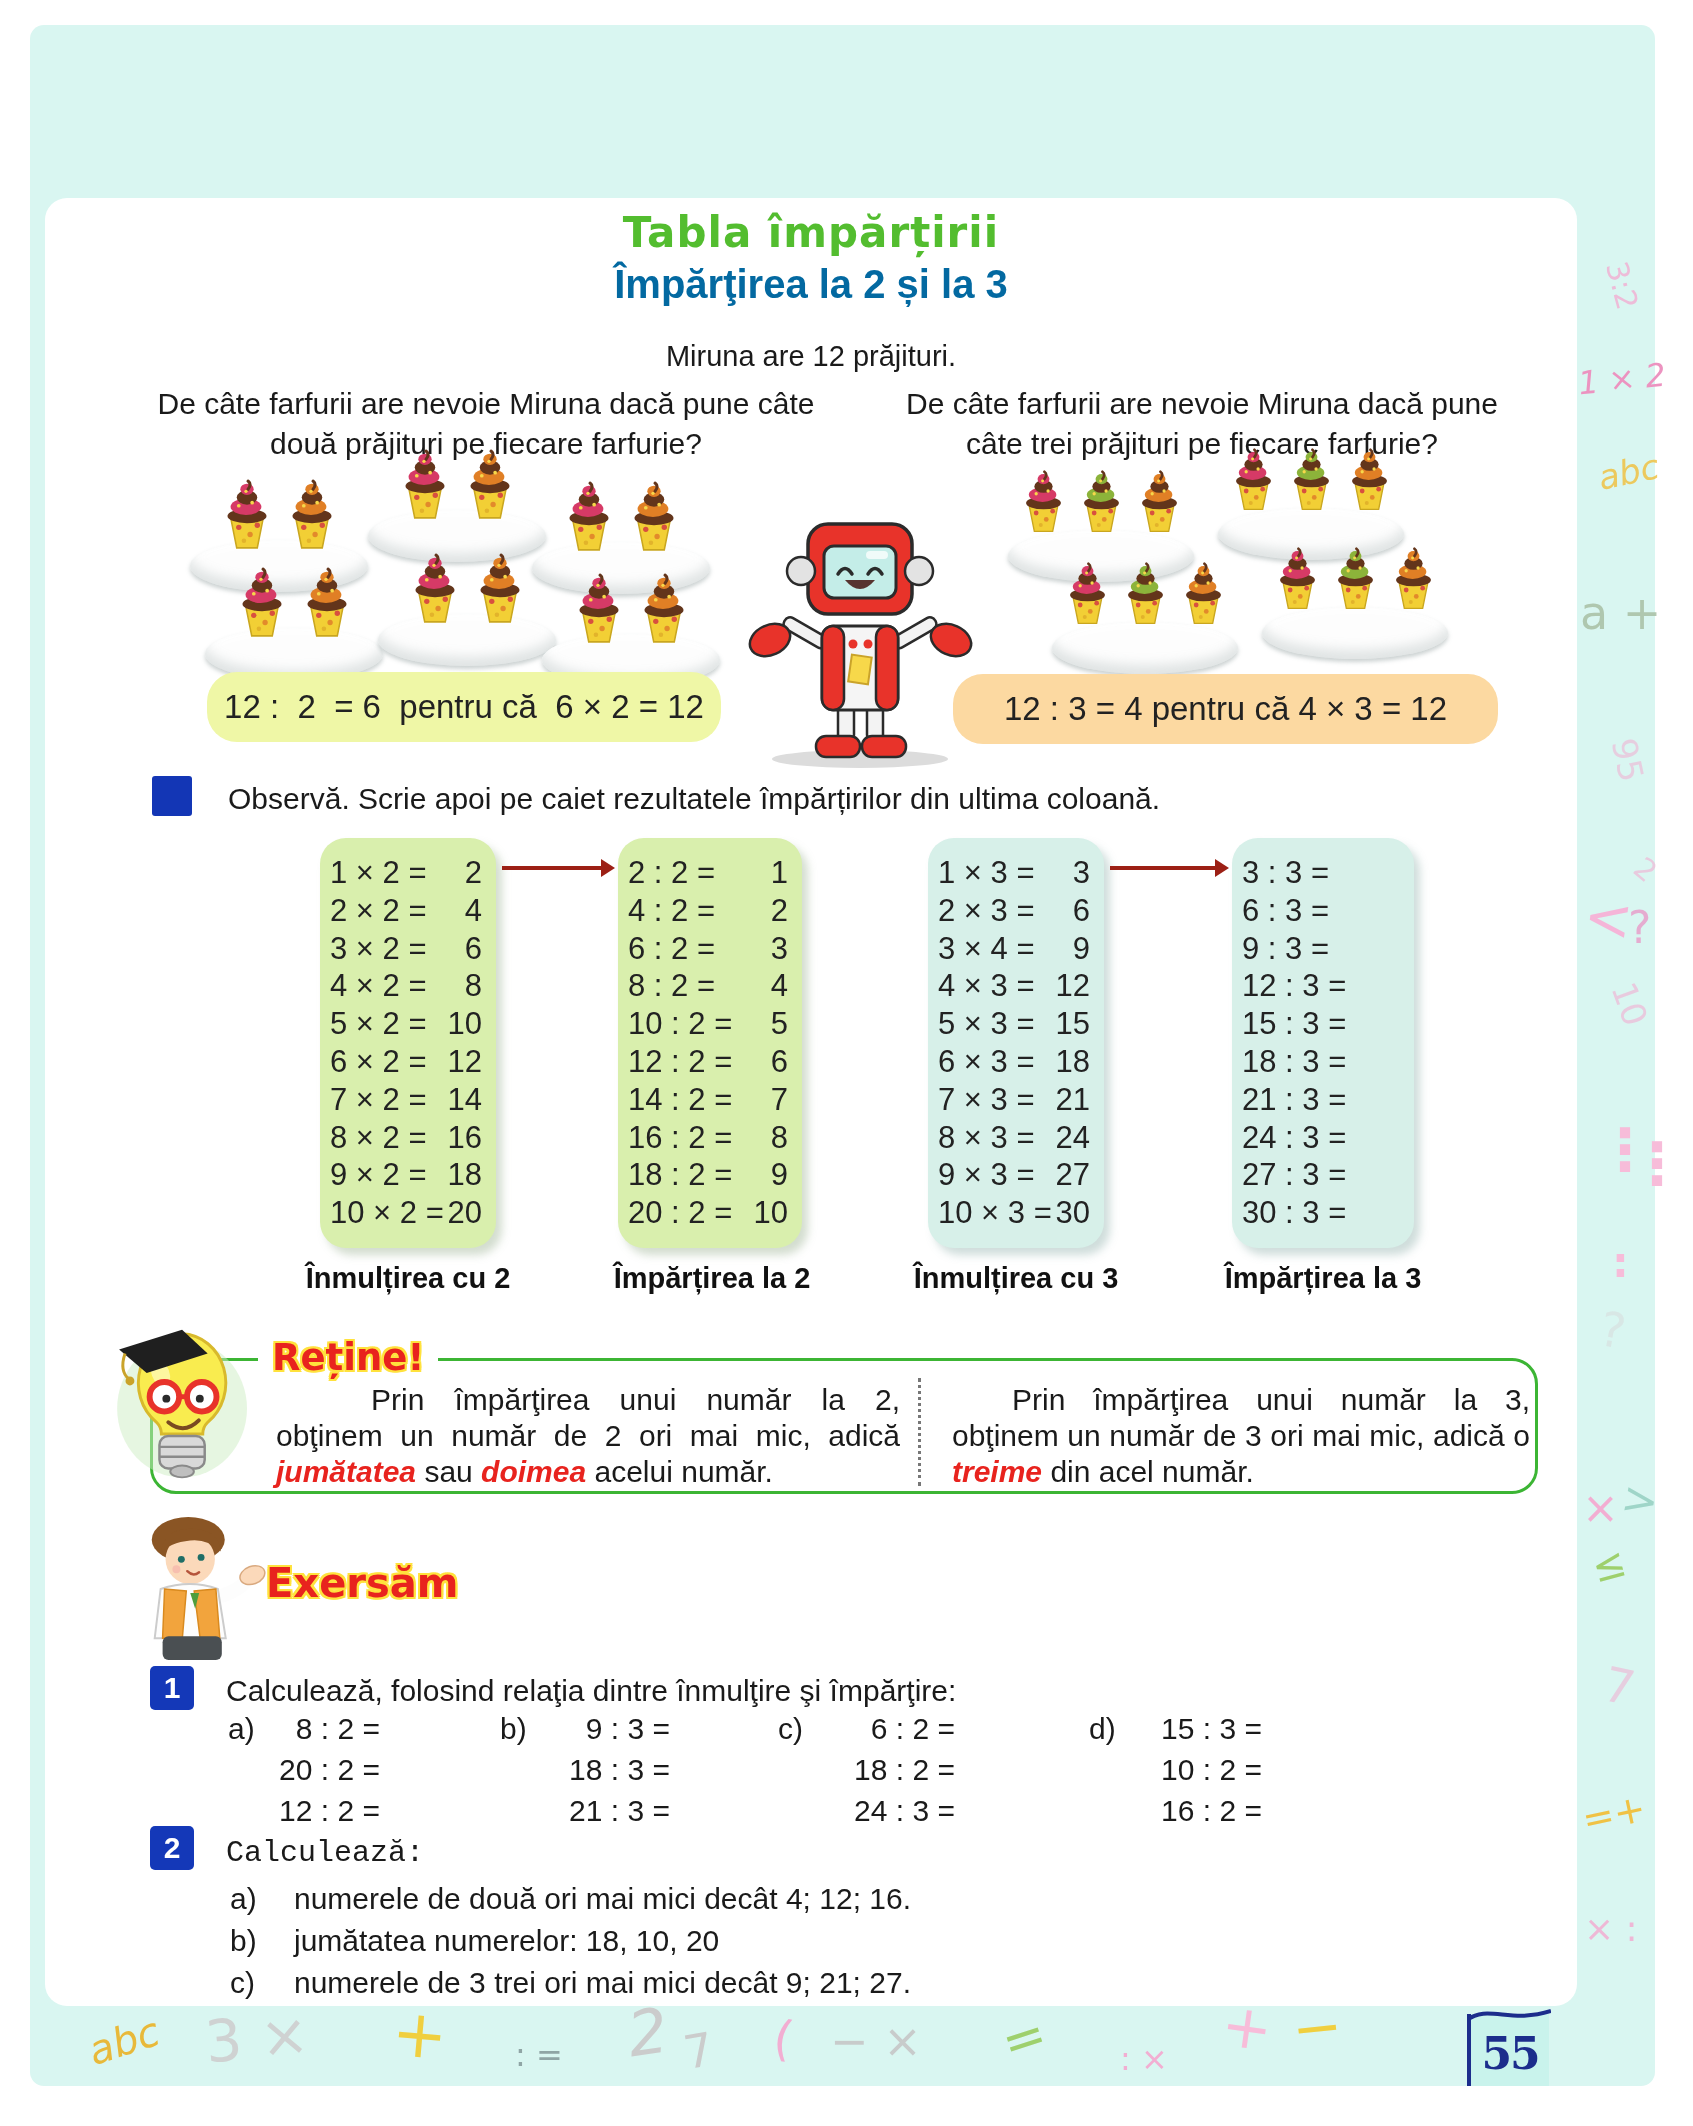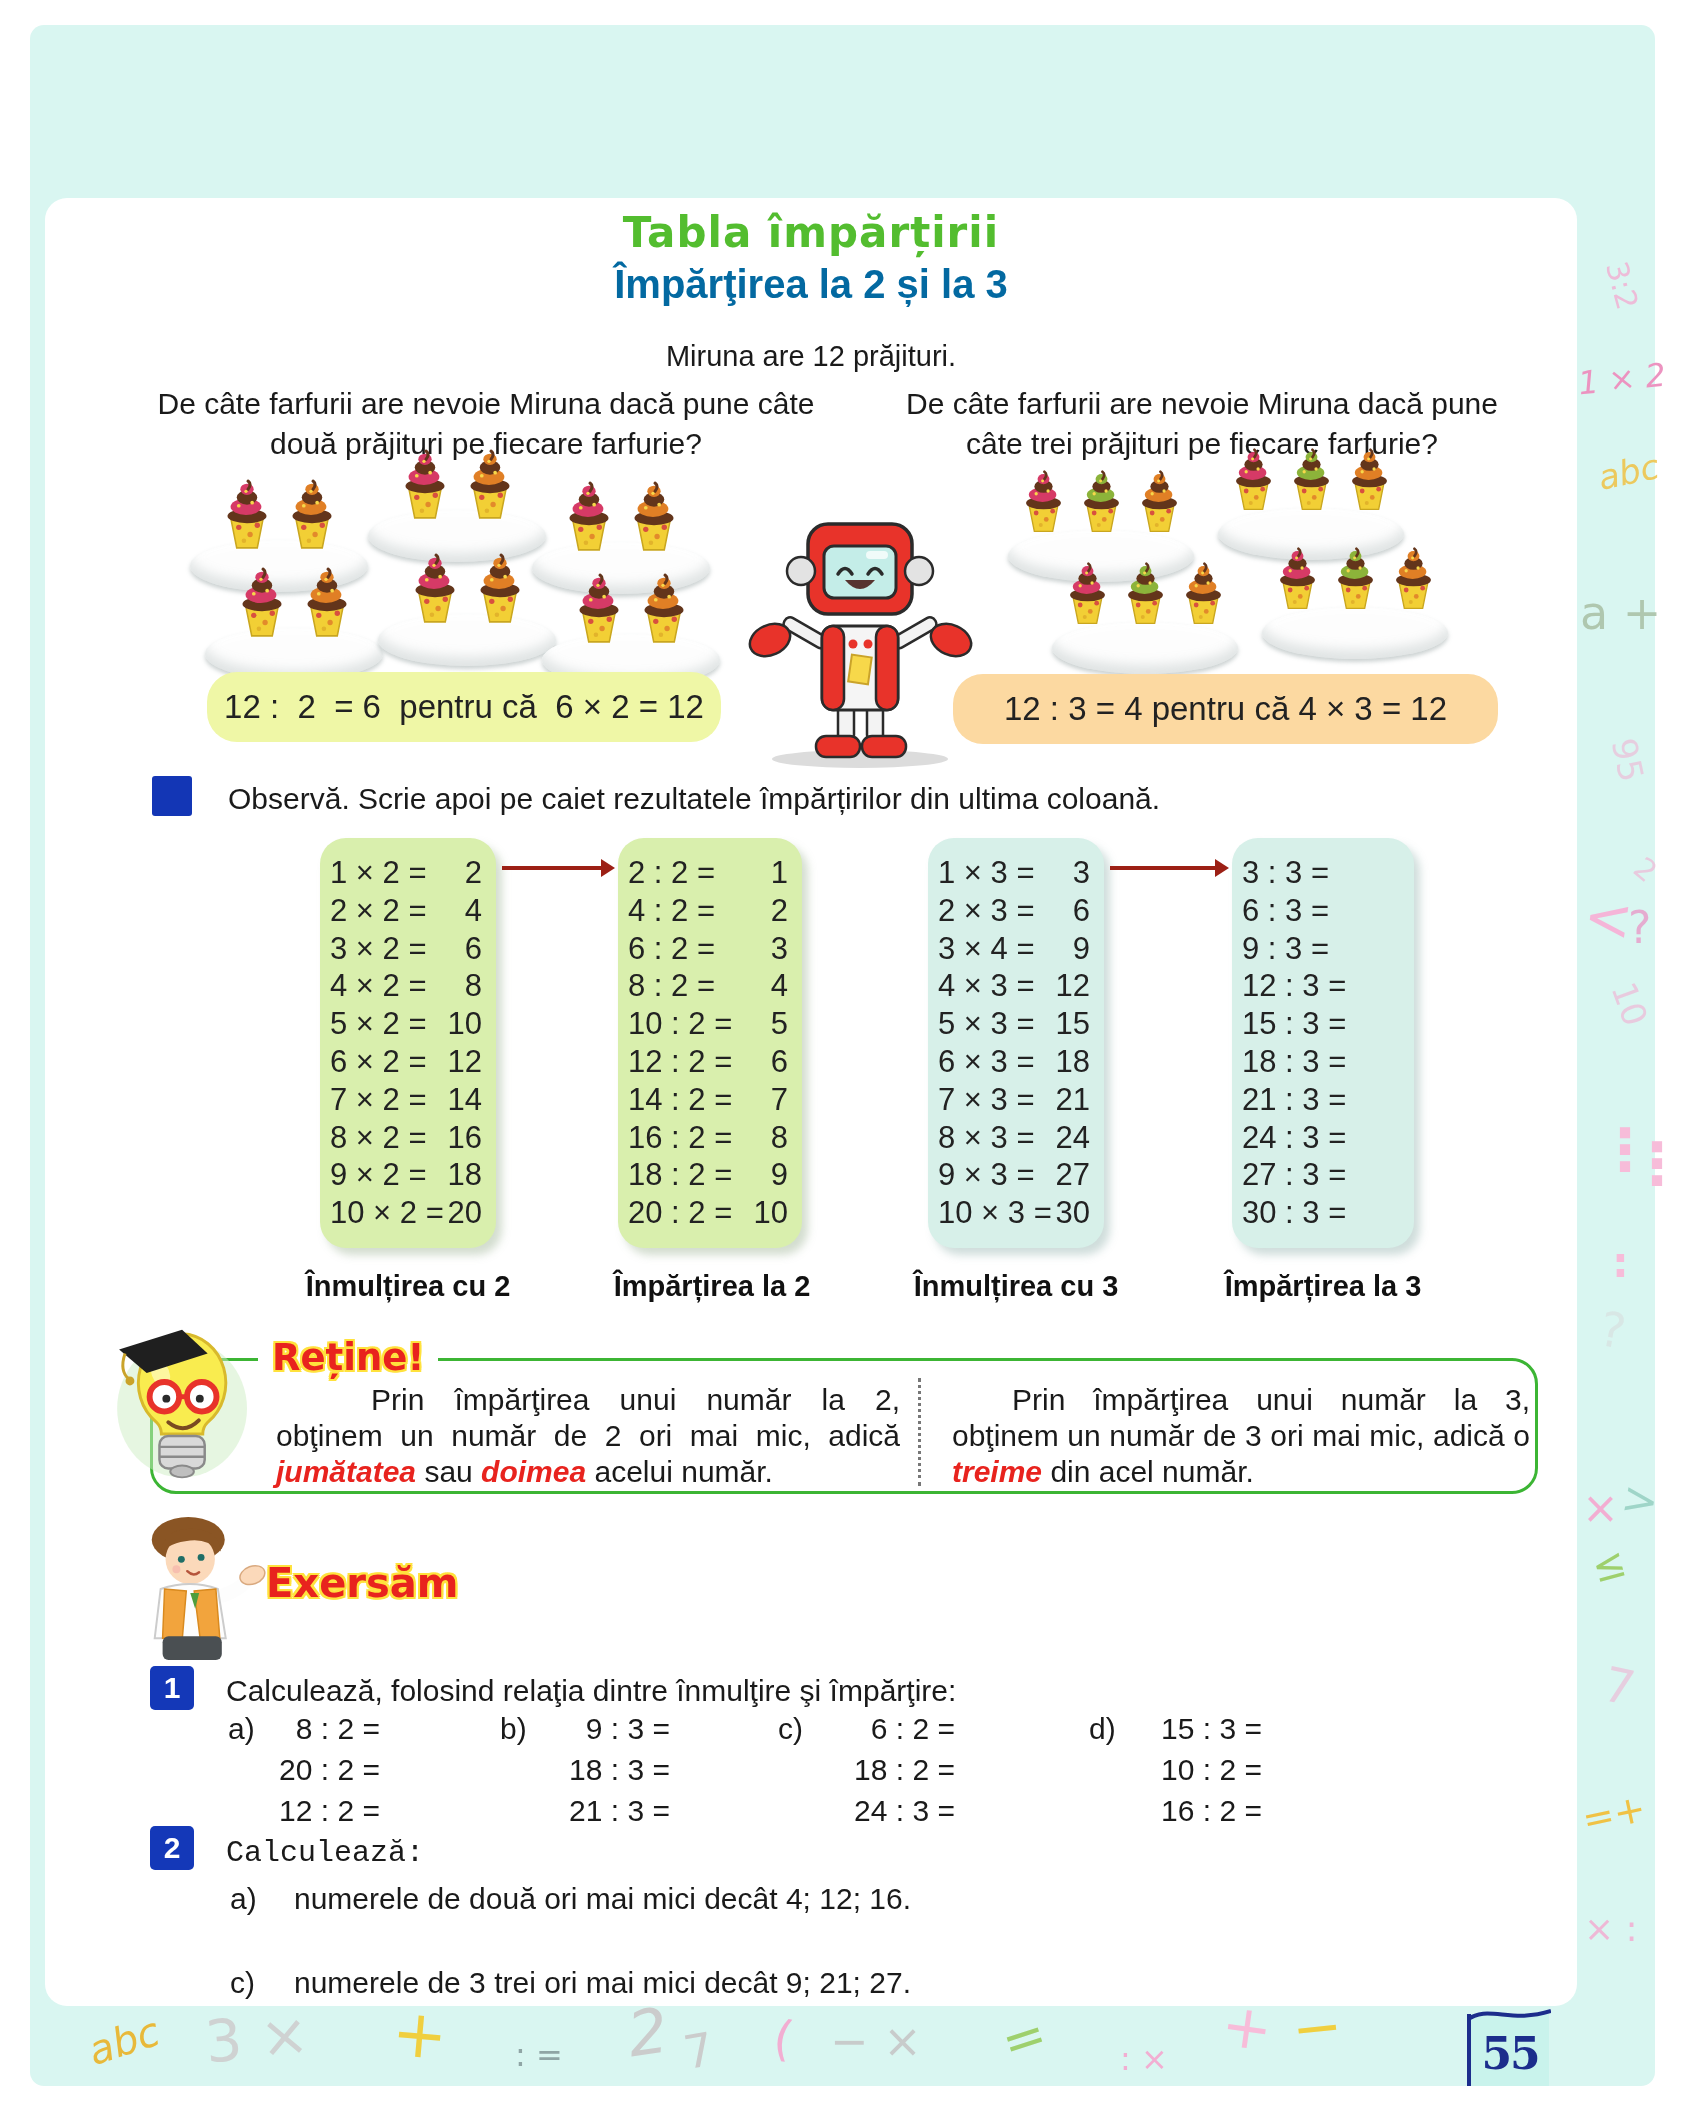--- a/index.html
+++ b/index.html
@@ -36,21 +36,21 @@
   #obs-square{left:152px;top:776px;width:40px;height:40px;background:#1336b5;border-radius:3px;}
   #obs-text{left:228px;top:782px;width:1260px;font-size:30px;}
 
   
   .tbox{position:absolute;top:838px;height:410px;border-radius:26px;padding:16px 14px 0 10px;box-sizing:border-box;}
   .tbox.green{background:#d9efad;box-shadow:6px 7px 9px rgba(140,165,130,.38);}
   .tbox.cyan{background:#d7f0e9;box-shadow:6px 7px 9px rgba(130,165,160,.38);}
   .t-row{display:flex;line-height:37.8px;font-size:31px;color:#222;}
   .t-l{flex:1;white-space:pre;}
   .t-r{width:44px;text-align:right;white-space:pre;}
-  .t-label{position:absolute;top:1262px;width:280px;text-align:center;font-size:29px;font-weight:bold;color:#111;margin-top:8px;}
+  .t-label{position:absolute;top:1262px;width:280px;text-align:center;font-size:29px;font-weight:bold;color:#111;}
   .arrow{position:absolute;top:866px;height:4px;background:#9c2015;}
   .arrow::after{content:'';position:absolute;right:-13px;top:-7px;border-left:14px solid #9c2015;
       border-top:9px solid transparent;border-bottom:9px solid transparent;}
 
   
   #retine-box{left:150px;top:1358px;width:1388px;height:136px;border:3.5px solid #3cb534;border-radius:26px;box-sizing:border-box;}
   #retine-title{left:258px;top:1336px;font-size:37px;font-weight:bold;color:#e8231e;background:#ffffff;padding:0 14px;
       font-family:"DejaVu Sans",sans-serif;
       text-shadow:-2px -2px 0 #ffe23d,2px -2px 0 #ffe23d,-2px 2px 0 #ffe23d,2px 2px 0 #ffe23d,
                   0 -2px 0 #ffe23d,0 2px 0 #ffe23d,-2px 0 0 #ffe23d,2px 0 0 #ffe23d;}
@@ -543,20 +543,21 @@
 18 : 2 =
 24 : 3 =</div>
   <span class="e1-letter" style="left:1089px">d)</span>
   <div class="e1-items" style="left:1102px;width:160px">15 : 3 =
 10 : 2 =
 16 : 2 =</div>
 
   <div class="badge" id="e2-badge">2</div>
   <div class="abs" id="e2-prompt">Calculează:</div>
   <div class="e2-row" style="top:1882px"><span class="ltr">a)</span><span>numerele de două ori mai mici decât 4; 12; 16.</span></div>
+  <div class="e2-row" style="top:1924px"><span class="ltr">b)</span><span>jumătatea numerelor: 18, 10, 20</span></div>
   <div class="e2-row" style="top:1966px"><span class="ltr">c)</span><span>numerele de 3 trei ori mai mici decât 9; 21; 27.</span></div>
 
   <div class="abs" id="flag">
     <svg width="84" height="20" viewBox="0 0 84 20" style="position:absolute;top:-7px;left:-4px">
       <path d="M0 13 C 20 -3, 44 17, 84 4" stroke="#1c2d8c" stroke-width="4" fill="none"></path>
     </svg>
     <div class="num">55</div>
   </div>
 
   <span class="deco" style="left:1598px;top:268px;font-size:30px;color:#f2aed2;opacity:.8;transform:rotate(75deg)">3:2</span>

